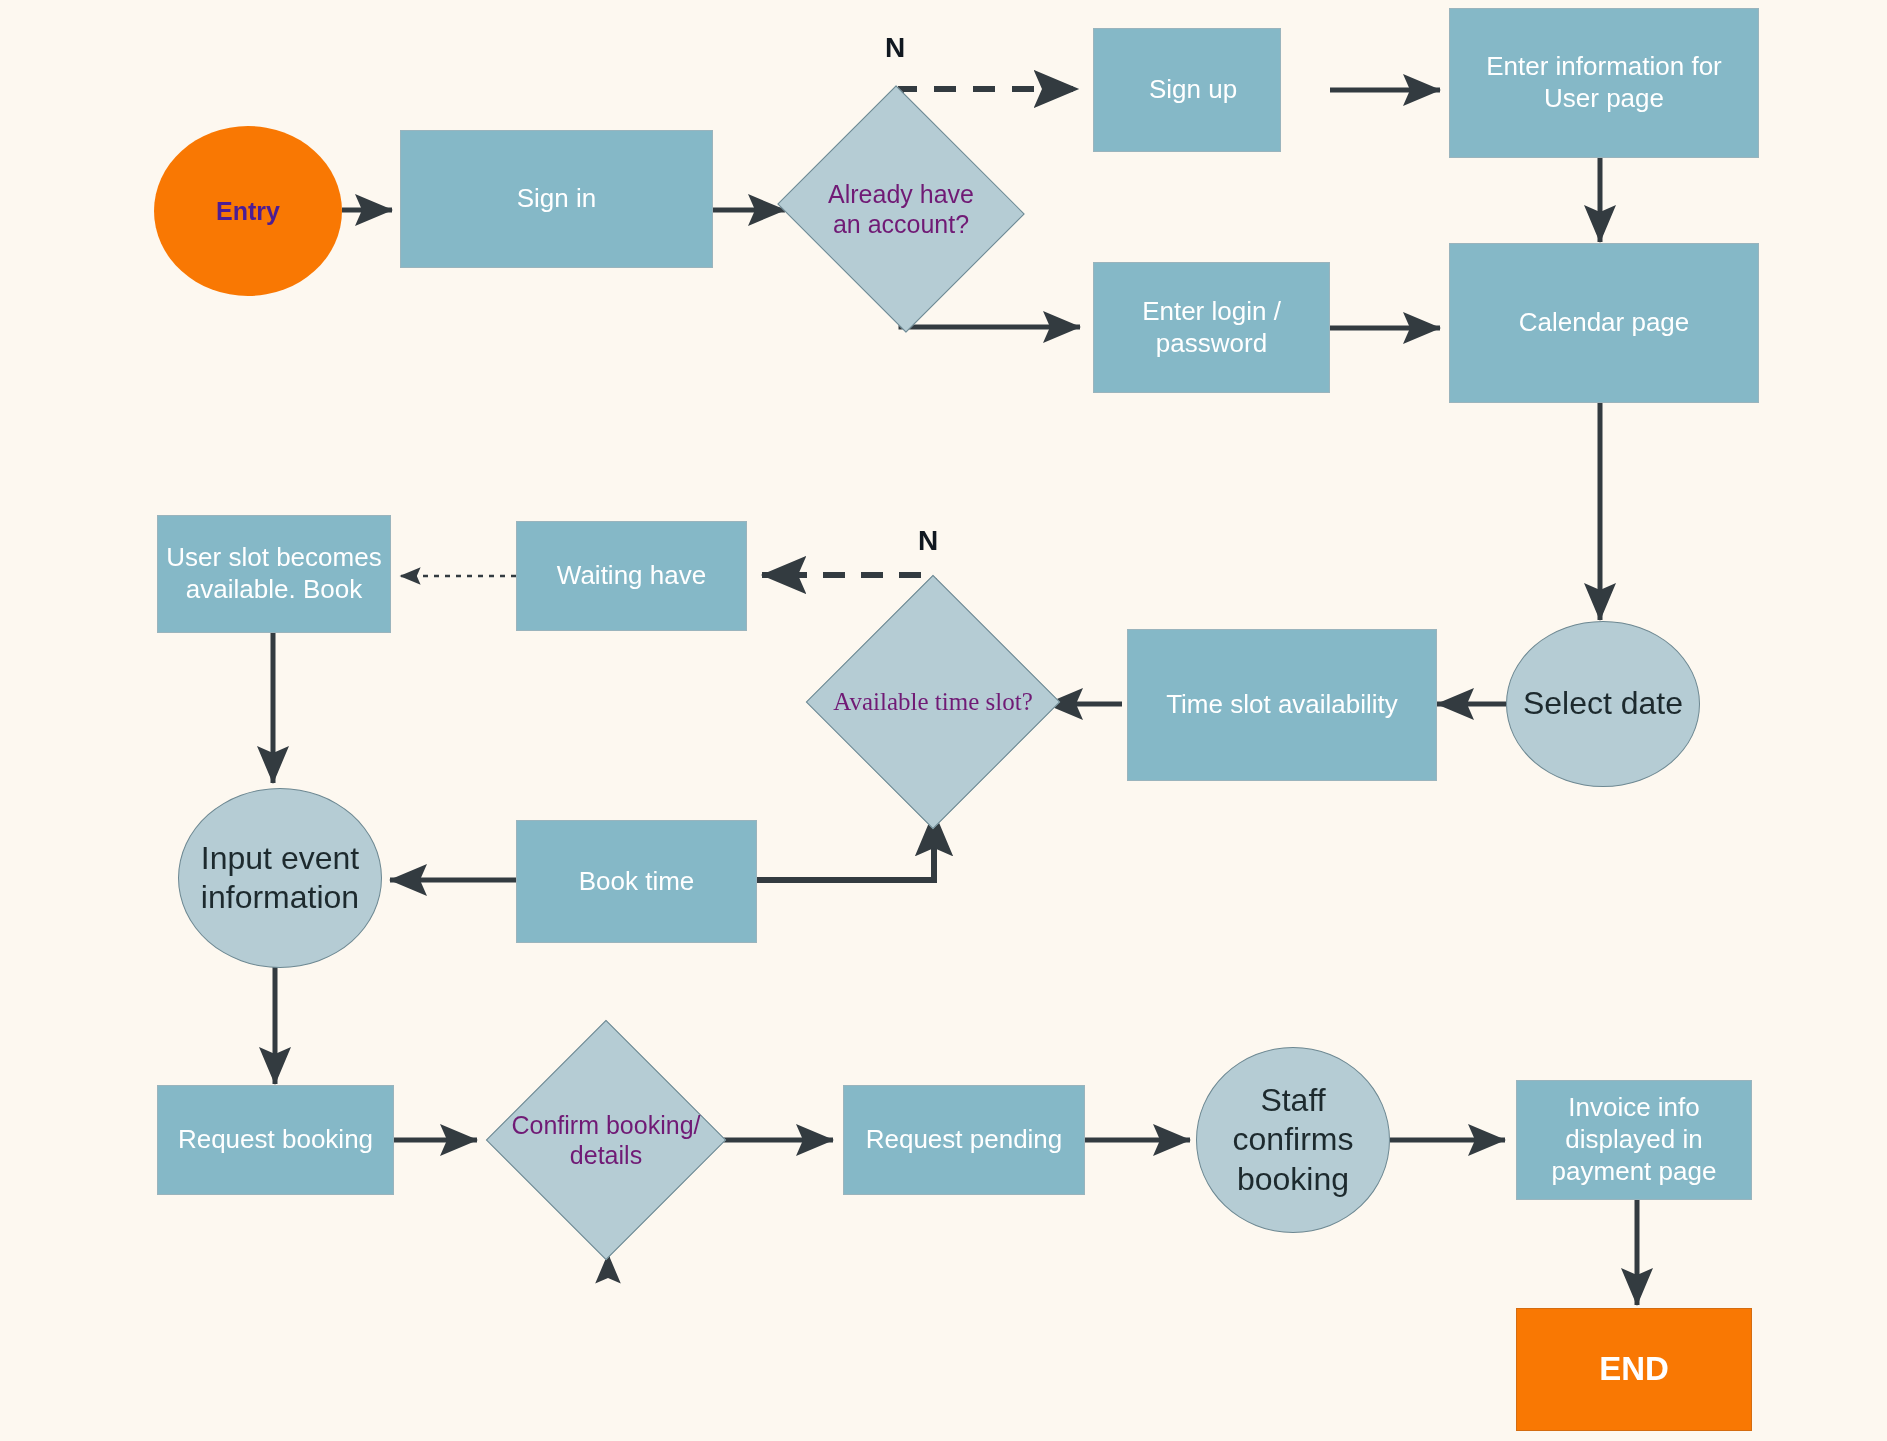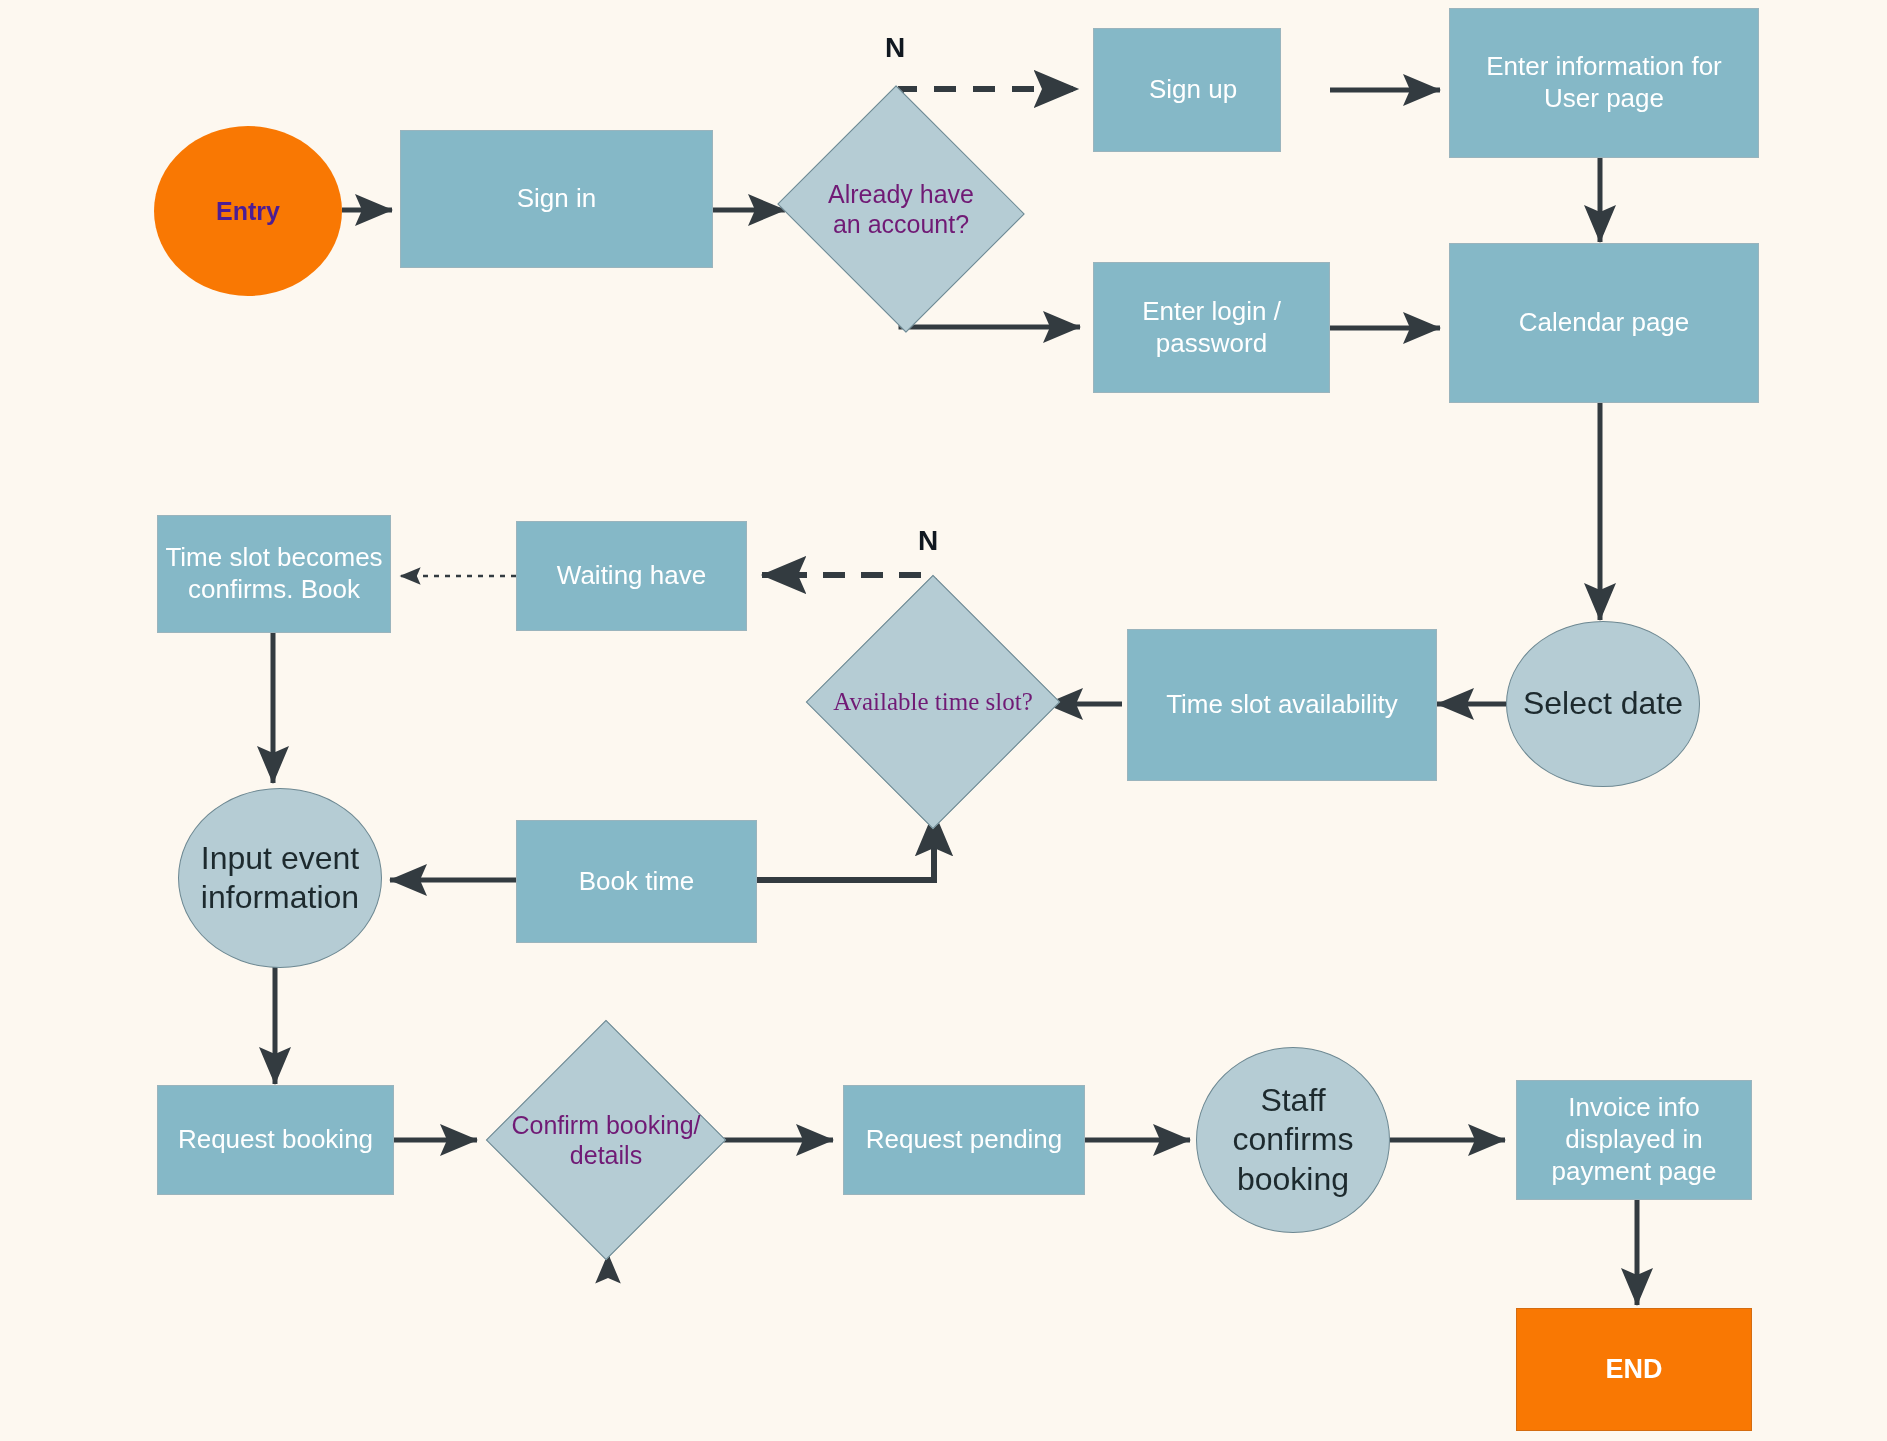--- a/index.html
+++ b/index.html
@@ -19,21 +19,21 @@
   .proc{background:#85b8c7;border:1px solid #9ab4bd;color:#ffffff;font-size:26px;}
   .dec-wrap{position:absolute;}
   .dec-shape{position:absolute;left:0;top:0;width:100%;height:100%;
              background:#b5ccd4;border:1px solid #6d8892;
              transform:rotate(45deg);box-sizing:border-box;}
   .dec-label{position:absolute;left:0;top:0;width:100%;height:100%;
              display:flex;align-items:center;justify-content:center;text-align:center;
              color:#701a75;font-size:25px;line-height:1.22;padding:0 6px;box-sizing:border-box;}
   .circ{background:#b5ccd4;border:1px solid #6d8892;border-radius:50%;color:#1d2a2e;font-size:32px;}
   .entry{background:#f97803;border:none;border-radius:50%;color:#4c1d95;font-size:25px;font-weight:bold;}
-  .endbox{background:#f97803;border:1px solid #d46c10;color:#ffffff;font-size:27px;font-weight:bold;}
+  .endbox{background:#f97803;border:1px solid #d46c10;color:#ffffff;font-size:33px;font-weight:bold;}
   .flag{position:absolute;font-size:28px;font-weight:bold;color:#111820;
         font-family:"Liberation Sans", sans-serif;}
   .artifact{position:absolute;pointer-events:none;opacity:.18;}
 </style>
 </head>
 <body>
 
 <div id="canvas">
 
   <svg class="edges" viewBox="0 0 1887 1441">
@@ -142,21 +142,21 @@
     <div class="dec-shape" style="left:26px;top:21px;width:180px;height:180px;"></div>
     <div class="dec-label">Available time slot?</div>
   </div>
   <div class="flag" style="left:918px;top:525px;">N</div>
 
   <div class="node proc" style="left:516px;top:521px;width:231px;height:110px;">
     <span>Waiting have</span>
   </div>
 
   <div class="node proc" style="left:157px;top:515px;width:234px;height:118px;padding:0 6px;">
-    <span>Time slot becomes confirms. Book</span>
+    <span>User slot becomes available. Book</span>
   </div>
 
   <div class="node proc" style="left:516px;top:820px;width:241px;height:123px;">
     <span>Book time</span>
   </div>
 
   <div class="node circ" style="left:178px;top:788px;width:204px;height:180px;padding:0 10px;">
     <span>Input event information</span>
   </div>
 

